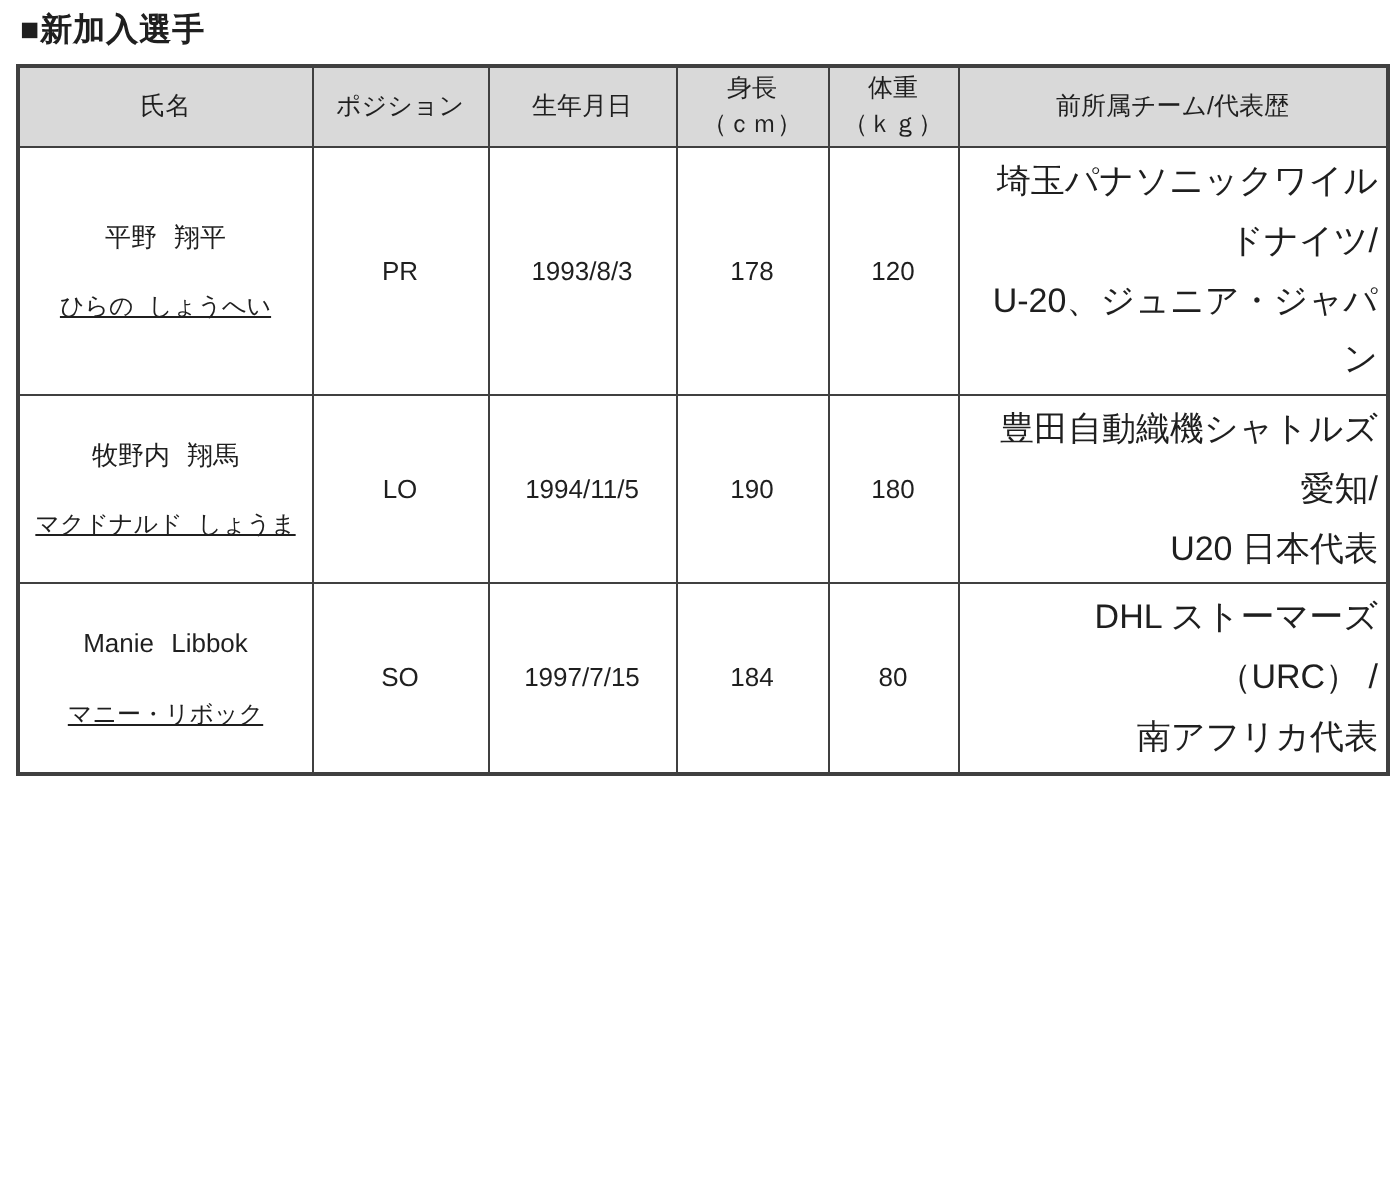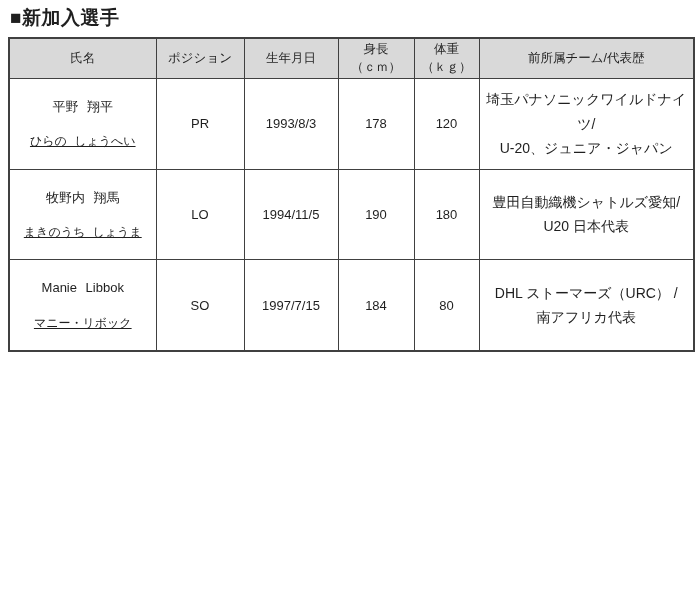--- a/index.html
+++ b/index.html
@@ -12,21 +12,21 @@
   }
   .page {
     width: 700px;
     height: 597px;
     background: #ffffff;
     box-sizing: border-box;
     padding-top: 5px;
   }
   .title {
     margin: 0 0 6px 10px;
-    font-size: 19px;
+    font-size: 16px;
     font-weight: bold;
     color: #1f1f1f;
     letter-spacing: 0.5px;
   }
   table.players {
     border-collapse: collapse;
     table-layout: fixed;
     width: 685px;
     margin-left: 8px;
     border: 2px solid #404040;
@@ -59,22 +59,23 @@
     word-spacing: 5px;
     text-align: center;
   }
   .kana {
     font-size: 12px;
     line-height: 1.6;
     word-spacing: 4px;
     text-decoration: underline;
   }
   td.team {
-    font-size: 14px;
+    font-size: 17px;
     line-height: 1.75;
+    text-align: right;
   }
 </style>
 </head>
 <body>
 
 <div class="page">
   <p class="title">■新加入選手</p>
 
   <table class="players">
     <colgroup>
@@ -108,21 +109,21 @@
         <td>1993/8/3</td>
         <td>178</td>
         <td>120</td>
         <td class="team">埼玉パナソニックワイルドナイツ/
 U-20、ジュニア・ジャパン</td>
       </tr>
 
       <tr>
         <td>
           <div class="nm">牧野内 翔馬</div>
-          <div class="kana">まきのうち しょうま</div>
+          <div class="kana">マクドナルド しょうま</div>
         </td>
         <td>LO</td>
         <td>1994/11/5</td>
         <td>190</td>
         <td>180</td>
         <td class="team">豊田自動織機シャトルズ愛知/
 U20 日本代表</td>
       </tr>
 
 

